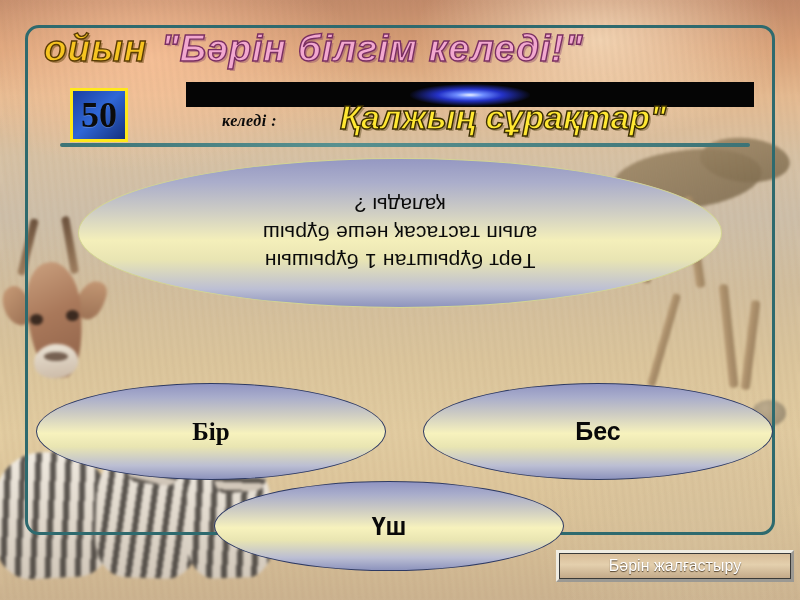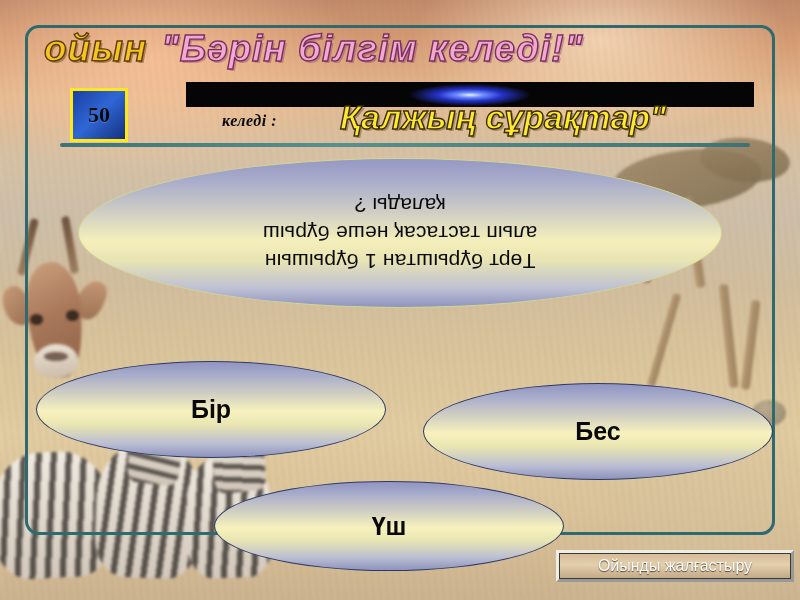--- a/index.html
+++ b/index.html
@@ -107,21 +107,21 @@
     -webkit-text-stroke:1.4px #7a2f62;
     text-shadow:2px 2px 0 rgba(120,50,100,.35);
     margin-left:14px;
   }
 
   .score-badge{
     position:absolute;left:70px;top:88px;width:58px;height:54px;
     background:linear-gradient(135deg,#1b3fa0 0%,#2f67d6 48%,#15307d 100%);
     border:3px solid #ffe81a;box-sizing:border-box;
     display:flex;align-items:center;justify-content:center;
-    color:#0b0b0b;font-size:22px;font-weight:bold;font-family:"Liberation Serif",serif;
+    color:#0b0b0b;font-size:36px;font-weight:bold;font-family:"Liberation Serif",serif;
     text-shadow:0 1px 0 rgba(255,255,255,.18);
   }
 
   .black-bar{
     position:absolute;left:186px;top:82px;width:568px;height:25px;
     background:#050505;
   }
   .black-bar .glow{
     position:absolute;left:50%;top:50%;width:120px;height:22px;margin:-11px 0 0 -60px;
     background:radial-gradient(ellipse at center,#e8f0ff 0%,#6d8cff 16%,#2432c8 38%,rgba(10,12,60,0) 72%);
@@ -163,21 +163,21 @@
 
   
   .oval{
     position:absolute;
     background:linear-gradient(180deg,#9094c2 0%,#a9adcb 14%,#d2d0c2 34%,#f7f2bd 52%,#e9e5b2 66%,#bbbed3 86%,#8d93bd 100%);
     border:1.6px solid #2e3a63;
     border-radius:50% / 50%;
     display:flex;align-items:center;justify-content:center;
     color:#090909;font-size:25px;font-weight:bold;
   }
-  .ov-a{left:36px;top:361px;width:348px;height:95px;}
+  .ov-a{left:36px;top:383px;width:348px;height:95px;font-family:Liberation Serif, serif;}
   .ov-b{left:423px;top:383px;width:348px;height:95px;}
   .ov-c{left:214px;top:481px;width:348px;height:88px;}
 
   
   .continue-btn{
     position:absolute;left:556px;top:550px;width:238px;height:32px;
     box-sizing:border-box;
     border:3px outset #efece2;
     background:linear-gradient(180deg,rgba(214,186,150,.92),rgba(230,210,176,.9) 45%,rgba(192,166,134,.95));
     display:flex;align-items:center;justify-content:center;
@@ -258,15 +258,15 @@
         <span>алып тастасақ неше бұрыш</span>
         <span>қалады ?</span>
       </div>
     </div>
   </div>
 
   <div class="oval ov-a">Бір</div>
   <div class="oval ov-c">Үш</div>
   <div class="oval ov-b">Бес</div>
 
-  <div class="continue-btn">Ойынды жалғастыру</div>
+  <div class="continue-btn">Бәрін жалғастыру</div>
 
 </div>
 
 </body></html>

